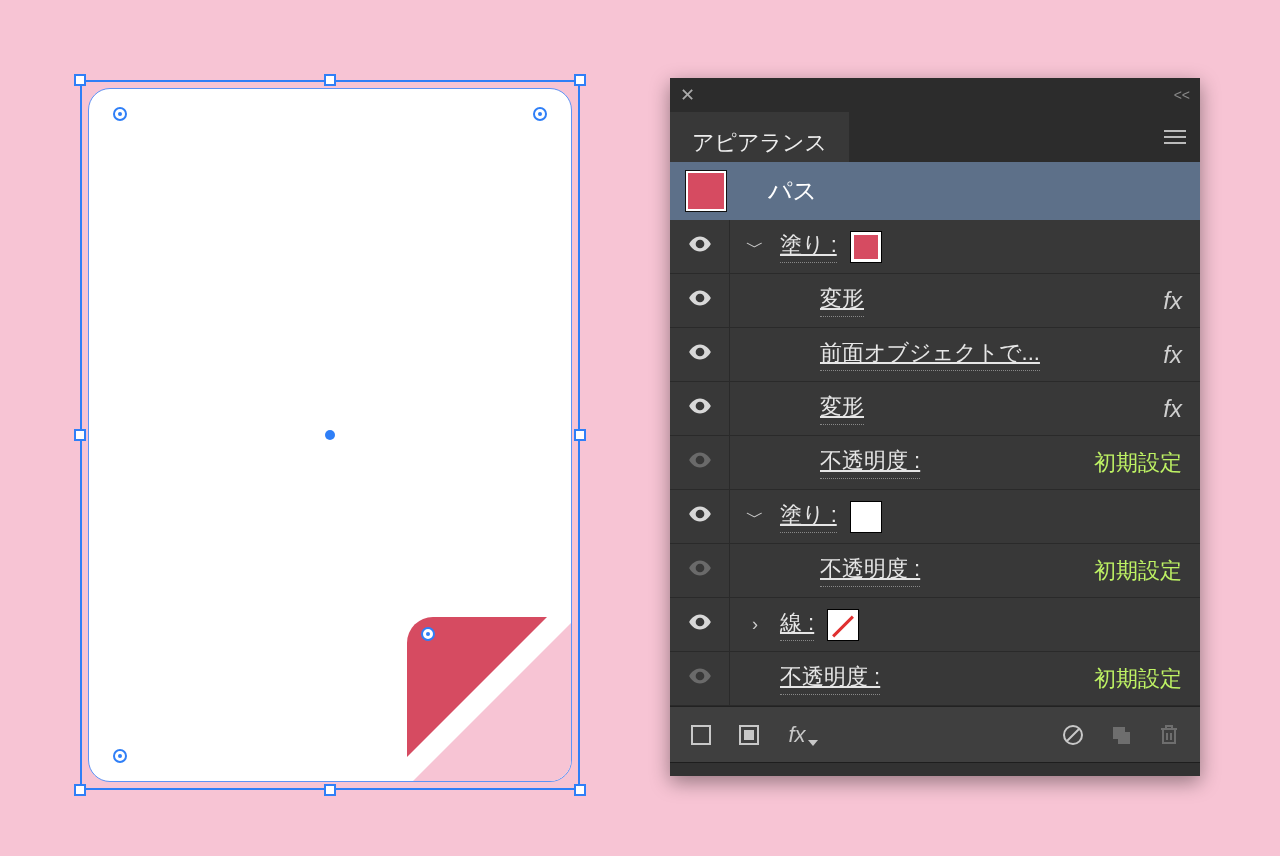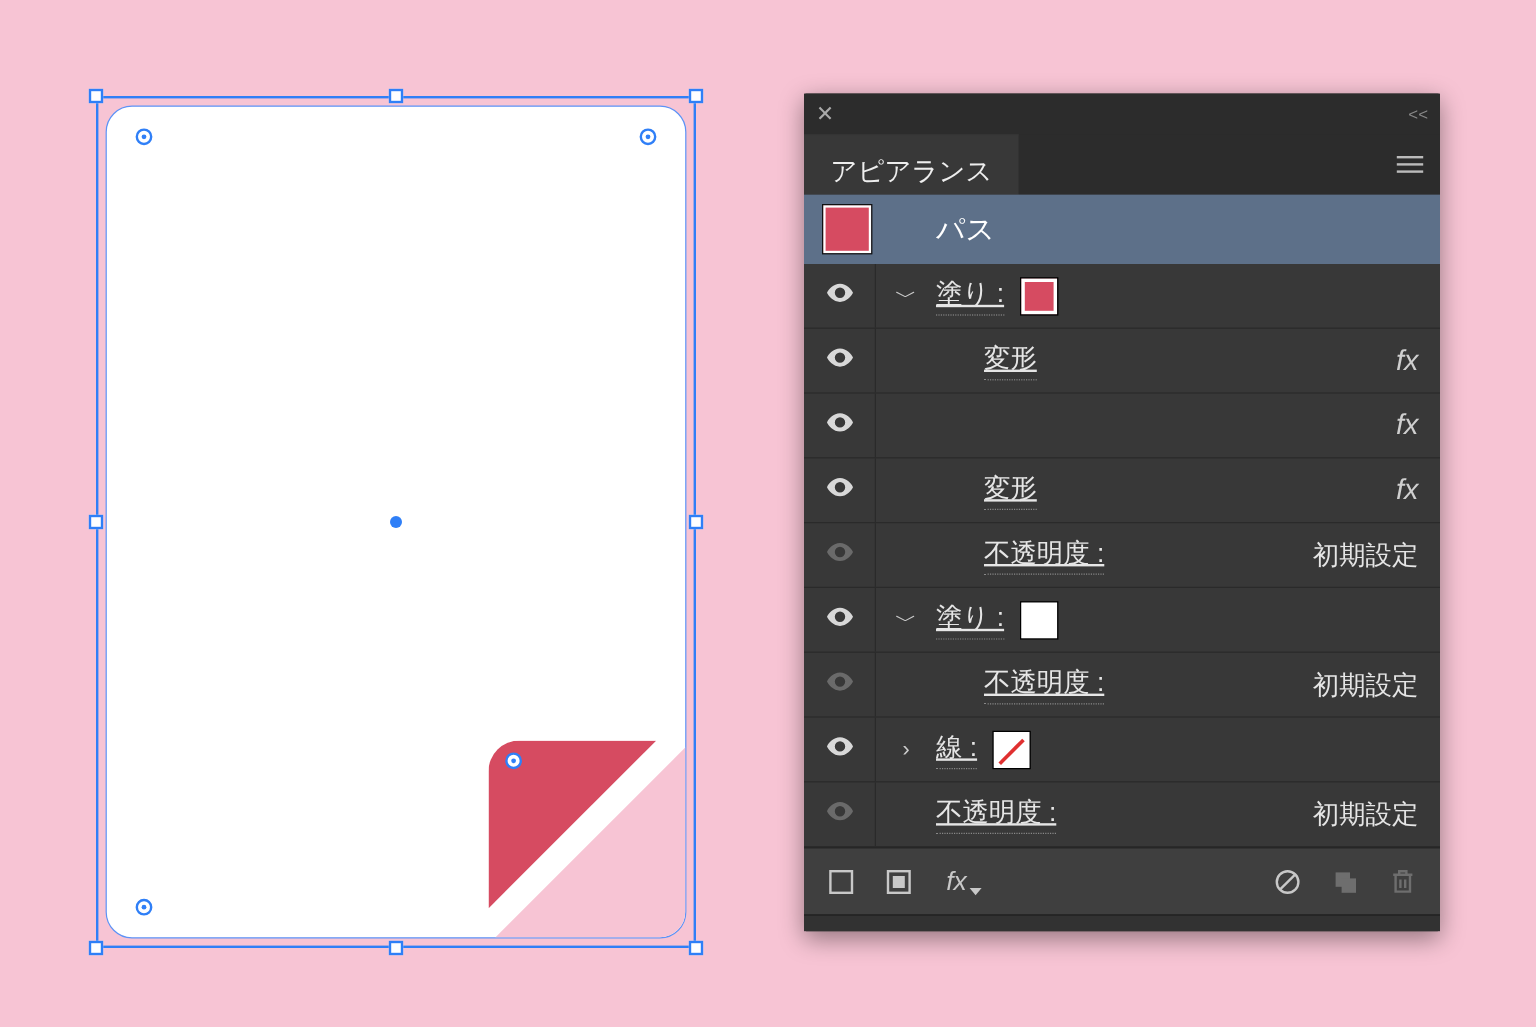--- a/index.html
+++ b/index.html
@@ -138,21 +138,21 @@
     display:flex;
     align-items:center;
     height: 54px;
     border-bottom:1px solid #2a2a2a;
     padding-right:18px;
   }
   .header-row {
     background:#5d7089;
     height:58px;
     padding-left:16px;
-    gap:24px;
+    gap:12px;
     border-bottom:none;
   }
   .swatch-lg {
     width:40px; height:40px;
     background:#d64b61;
     border:2px solid #fff;
     outline:1px solid #111;
   }
   .header-label { font-size:24px; color:#fff; margin-left:30px;}
 
@@ -203,21 +203,21 @@
   }
 
   .fx {
     font-style: italic;
     color:#cfcfcf;
     font-size:24px;
     margin-left:auto;
   }
   .val-right {
     margin-left:auto;
-    color:#e5e5e5;
+    color:#bef264;
   }
 
   .panel-footer {
     height:56px;
     background:#3f3f3f;
     display:flex;
     align-items:center;
     padding:0 18px;
     gap:22px;
     border-top:1px solid #222;
@@ -309,20 +309,21 @@
     <span class="label">変形</span>
     <span class="fx">fx</span>
   </div>
   <div class="row">
     <div class="vis-col">
         <span class="eye-icon"><svg viewBox="0 0 24 24">
             <path class="eye-active" d="M12 5c-5 0-9 4.5-10 7 1 2.5 5 7 10 7s9-4.5 10-7c-1-2.5-5-7-10-7zm0 11a4 4 0 110-8 4 4 0 010 8z"></path>
           </svg></span>
       </div>
     <span class="spacer indent2"></span>
+    <span class="label">前面オブジェクトで...</span>
     <span class="fx">fx</span>
   </div>
   <div class="row">
     <div class="vis-col">
         <span class="eye-icon"><svg viewBox="0 0 24 24">
             <path class="eye-active" d="M12 5c-5 0-9 4.5-10 7 1 2.5 5 7 10 7s9-4.5 10-7c-1-2.5-5-7-10-7zm0 11a4 4 0 110-8 4 4 0 010 8z"></path>
           </svg></span>
       </div>
     <span class="spacer indent2"></span>
     <span class="label">変形</span>

